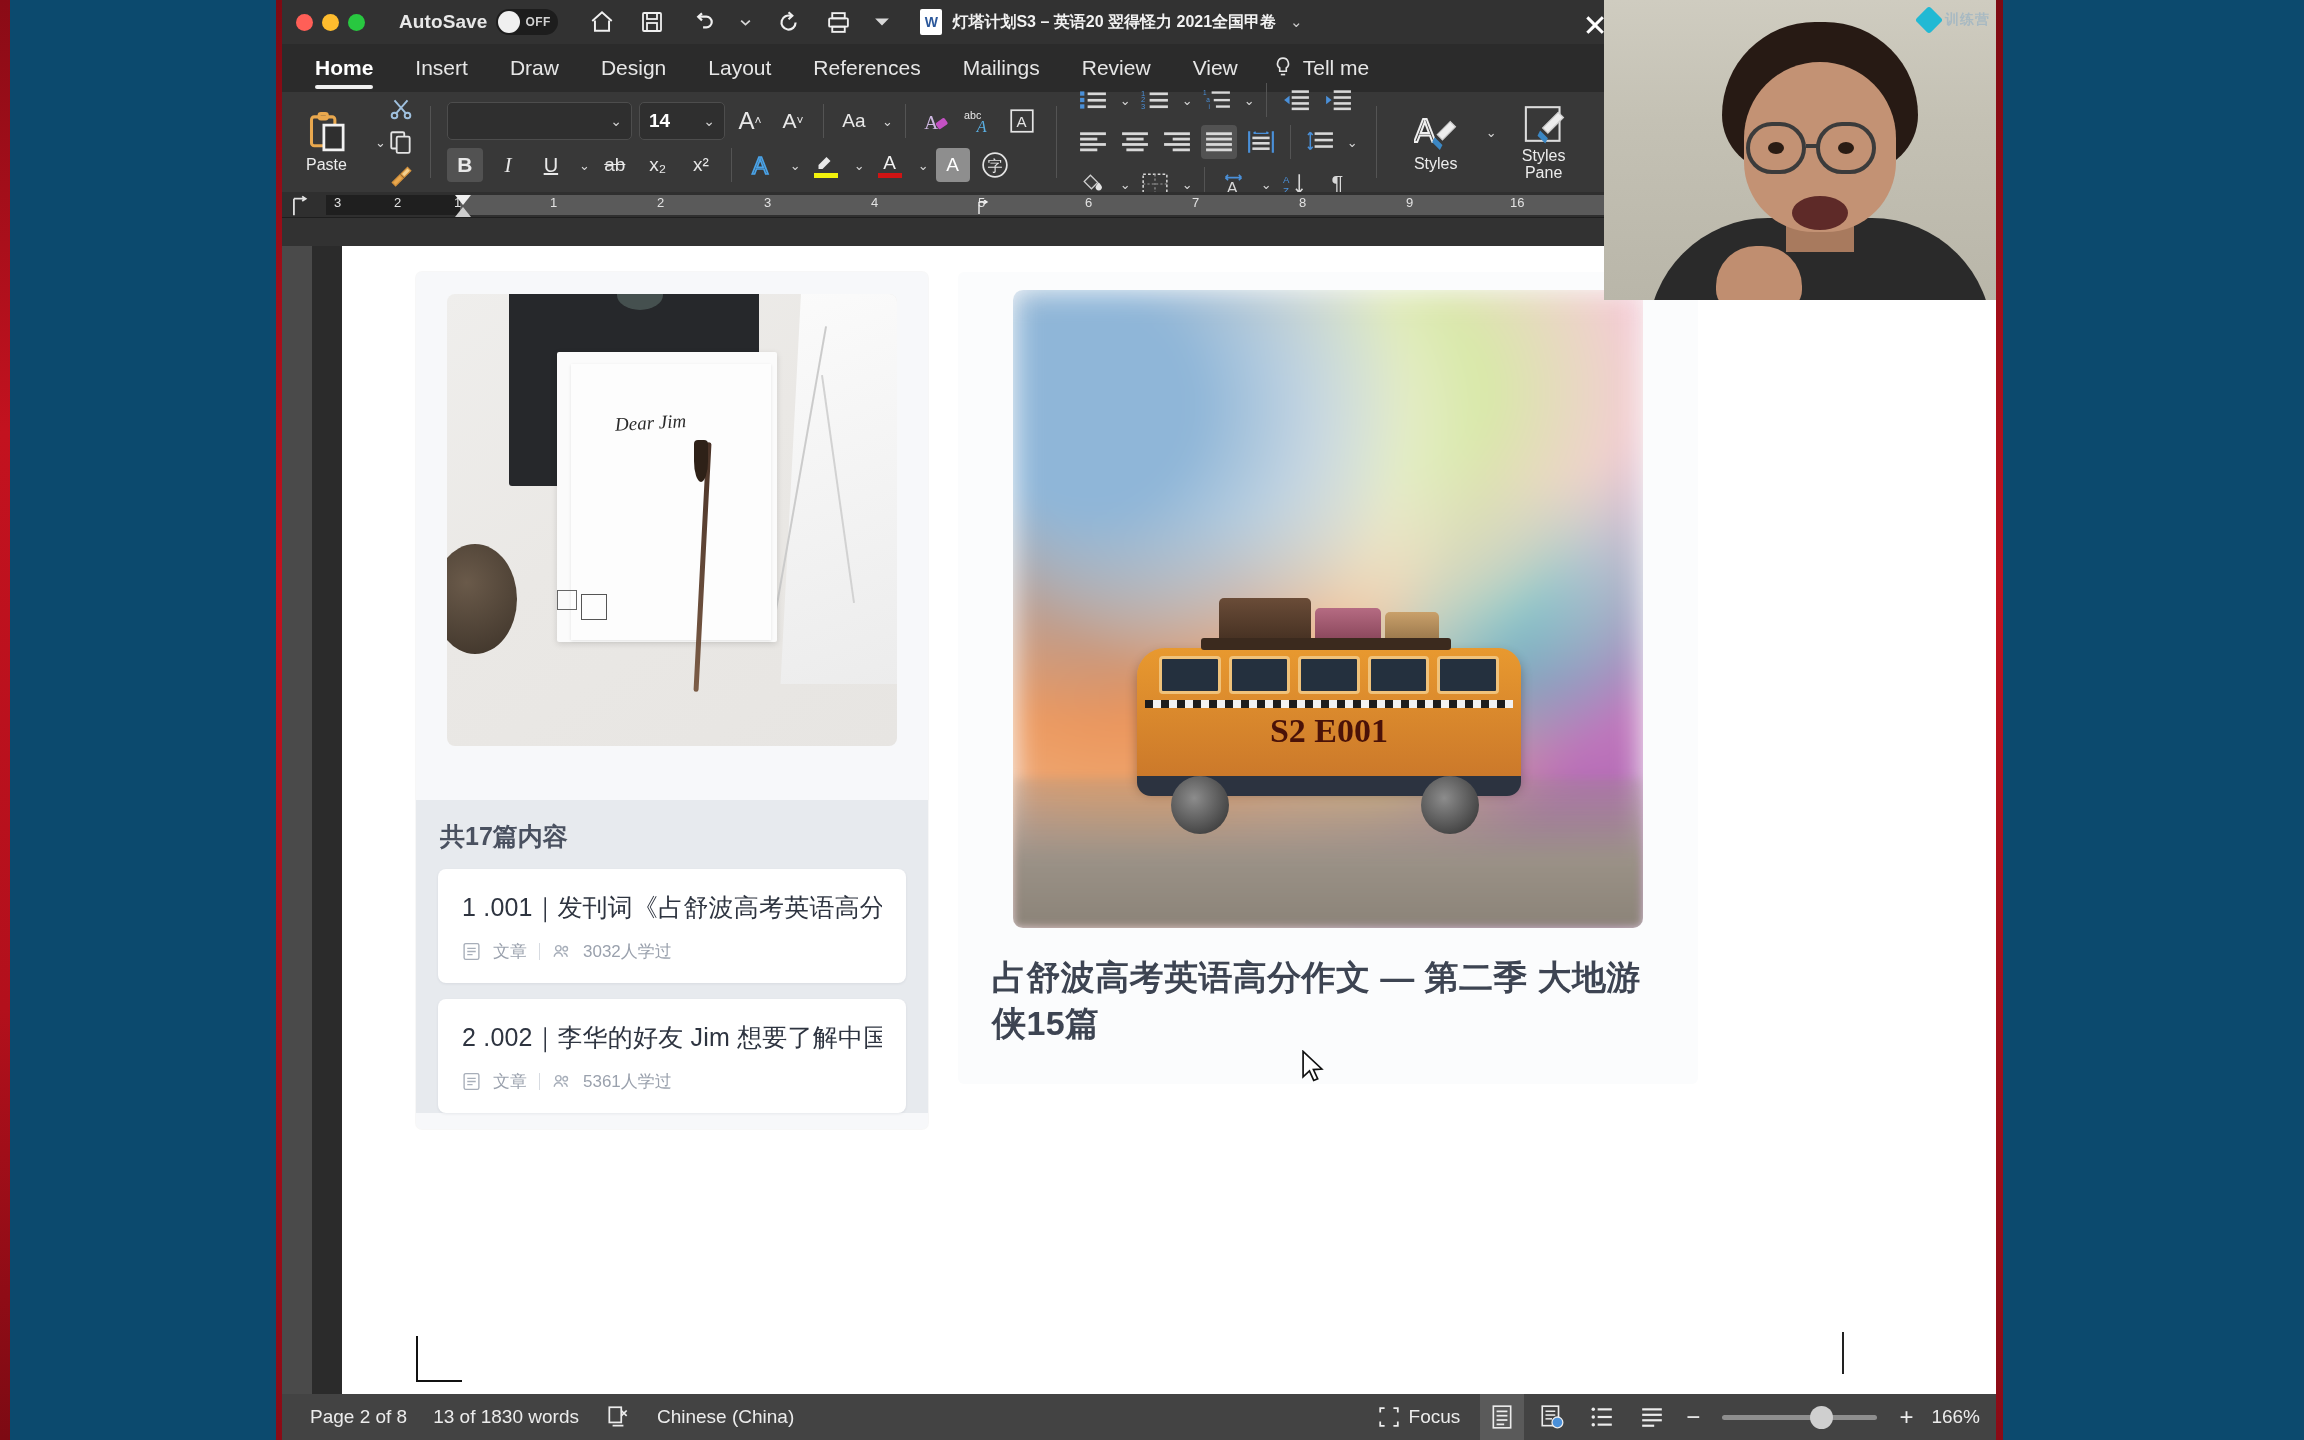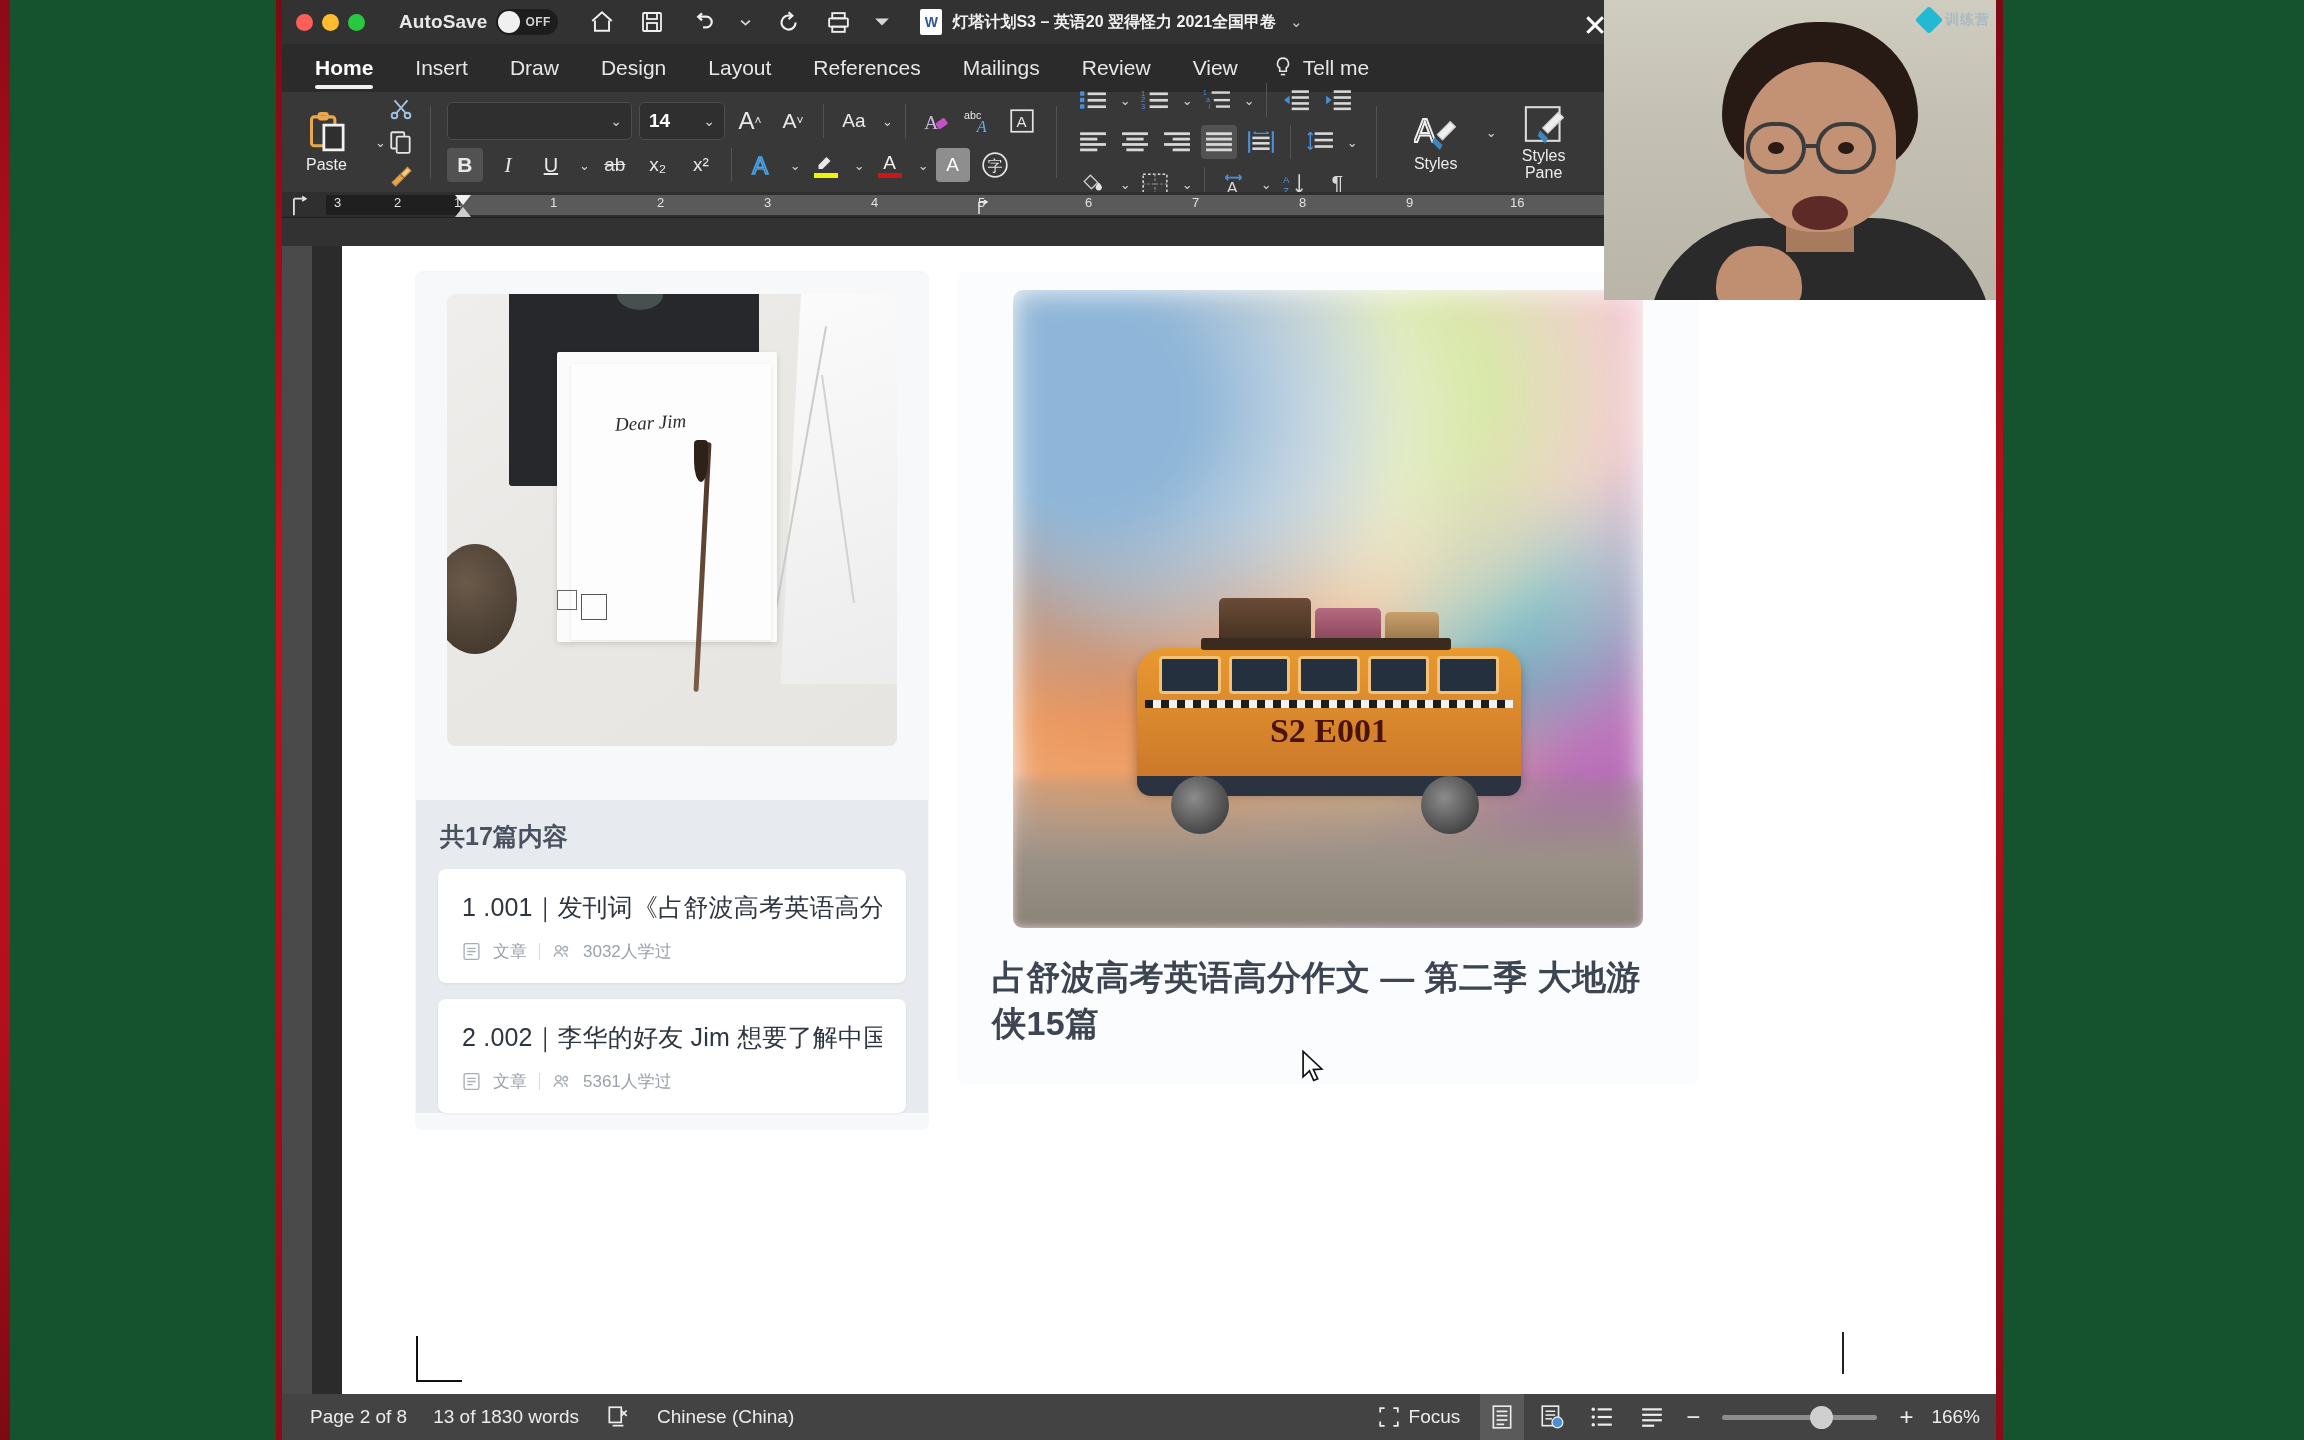--- a/index.html
+++ b/index.html
@@ -5,21 +5,21 @@
   * { box-sizing: border-box; margin: 0; padding: 0; }
   html, body {
     width: 2304px; height: 1440px;
     background: #000; overflow: hidden;
     font-family: "Liberation Sans", sans-serif;
   }
 
   
   #screen {
     position: relative; width: 2304px; height: 1440px;
-    background: #14532d;
+    background: #0c4a6e;
   }
   .rec-border-left {
     position: absolute; left: 0; top: 0; width: 10px; height: 1440px;
     background: linear-gradient(180deg,#8a0b16 0%,#c3121f 30%,#b3101c 70%,#7d0a13 100%);
     z-index: 60;
   }
   .rec-border-left2 {
     position: absolute; left: 276px; top: 0; width: 6px; height: 1440px;
     background: linear-gradient(180deg,#7d0a13 0%,#c3121f 40%,#8a0b16 100%);
     z-index: 60;

